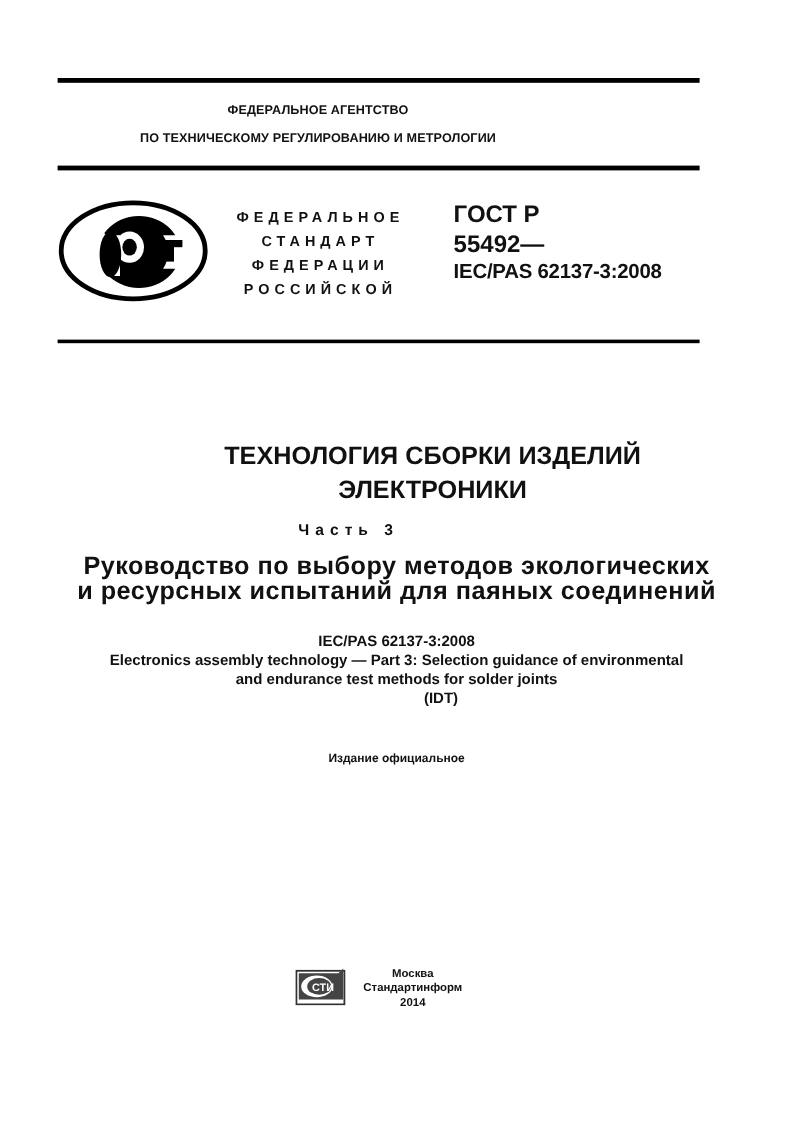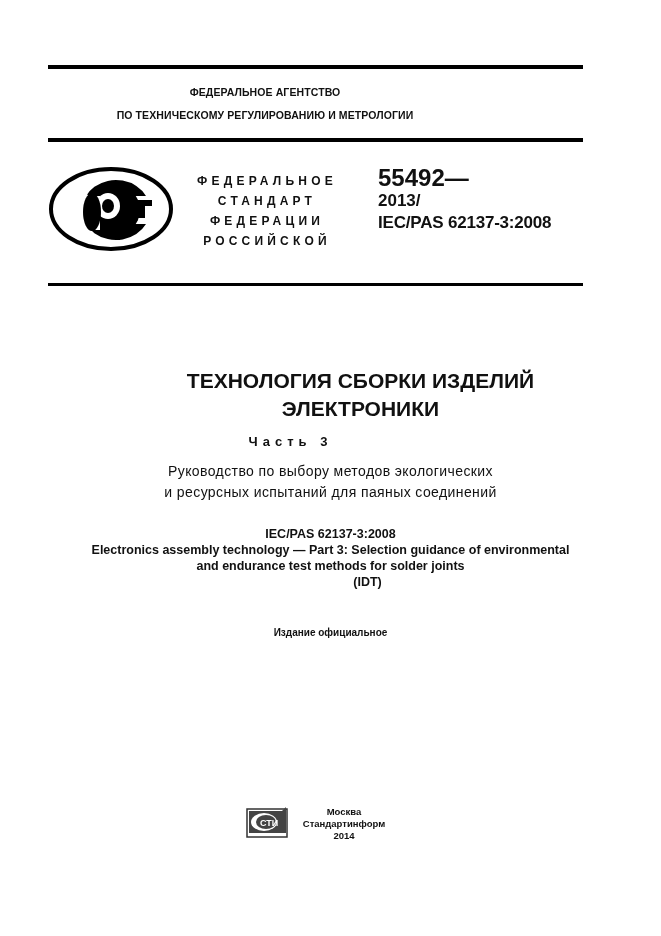--- a/index.html
+++ b/index.html
@@ -6,21 +6,21 @@
     body { width: 661px; height: 936px; position: relative; overflow: hidden;
            font-family: "Liberation Sans", sans-serif; color: #111; }
     .abs { position: absolute; }
     .rule { position: absolute; background: #000; }
     .center { text-align: center; }
     .agency { left: 0; width: 530px; font-size: 10.5px; font-weight: bold; letter-spacing: 0.1px; }
     .natstd { font-size: 12px; font-weight: bold; letter-spacing: 4.2px; text-align: center; width: 190px; }
     .gost { font-weight: bold; }
     .title-main { left: 0; width: 661px; font-size: 21px; font-weight: bold; line-height: 28px; padding-left: 30px; }
     .part { left: 0; width: 581px; font-size: 13px; font-weight: bold; letter-spacing: 5px; }
-    .subtitle { left: 0; width: 661px; font-size: 14px; font-weight: normal; line-height: 21px; letter-spacing: 0.4px; }
+    .subtitle { left: 0; width: 661px; font-size: 21px; font-weight: bold; line-height: 21px; letter-spacing: 0.4px; }
     .eng { left: 0; width: 661px; font-size: 12.5px; font-weight: bold; line-height: 16.5px; }
     .edition { left: 0; width: 661px; font-size: 10px; font-weight: bold; text-align: center; }
     .publisher { font-size: 9.5px; font-weight: bold; line-height: 12px; text-align: center; width: 100px; }
   </style>
 </head>
 <body>
 
 <div class="rule" style="left:48px; top:65px; width:535px; height:4px;"></div>
 
 <div class="abs agency center" style="top:86px;">ФЕДЕРАЛЬНОЕ АГЕНТСТВО</div>
@@ -47,22 +47,22 @@
 </div>
 
 <div class="abs" style="left:172px; top:174px;">
   <div class="natstd" style="height:20px;">ФЕДЕРАЛЬНОЕ</div>
   <div class="natstd" style="height:20px;">СТАНДАРТ</div>
   <div class="natstd" style="height:20px;">ФЕДЕРАЦИИ</div>
   <div class="natstd" style="height:20px;">РОССИЙСКОЙ</div>
 </div>
 
 <div class="abs gost" style="left:378px; top:166px;">
-  <div style="font-size:24px; line-height:24px;">55492—</div>
-  <div style="font-size:17px; line-height:22px;">2013/</div>
+  <div style="font-size:20px; line-height:26px;">ГОСТ Р</div>
+  <div style="font-size:20px; line-height:24px;">55492—</div>
   <div style="font-size:17px; line-height:22px; letter-spacing:-0.2px;">IEC/PAS 62137-3:2008</div>
 </div>
 
 <div class="rule" style="left:48px; top:283px; width:535px; height:3px;"></div>
 
 <div class="abs title-main center" style="top:367px;">ТЕХНОЛОГИЯ СБОРКИ ИЗДЕЛИЙ</div>
 <div class="abs title-main center" style="top:395px;">ЭЛЕКТРОНИКИ</div>
 <div class="abs part center" style="top:434px;">Часть 3</div>
 <div class="abs subtitle center" style="top:461px;">Руководство по выбору методов экологических</div>
 <div class="abs subtitle center" style="top:482px;">и ресурсных испытаний для паяных соединений</div>

